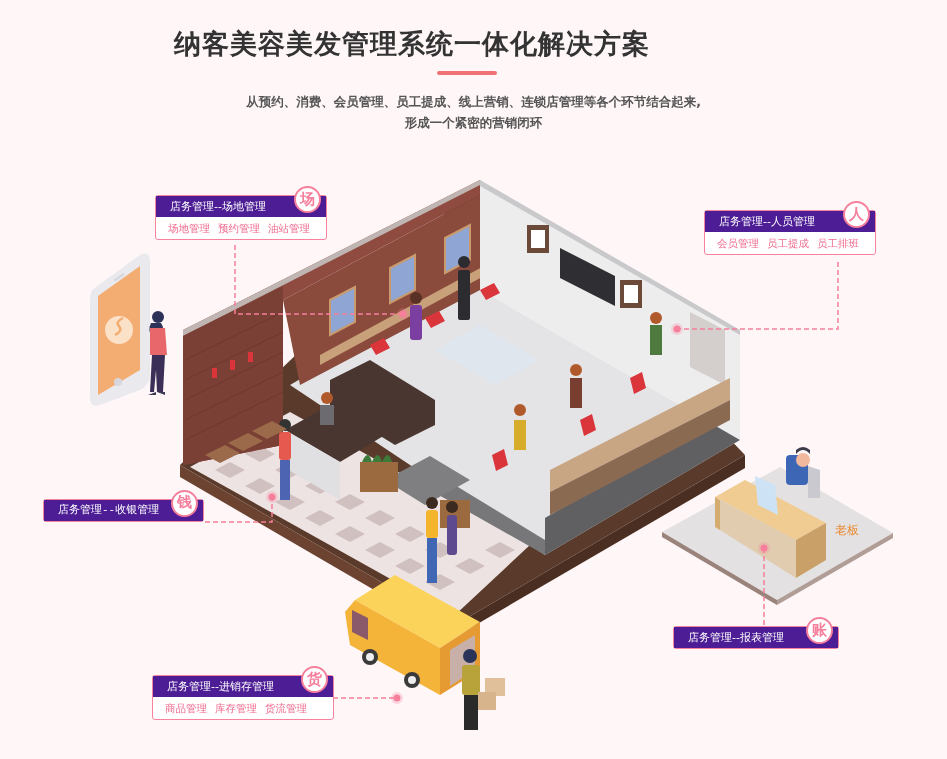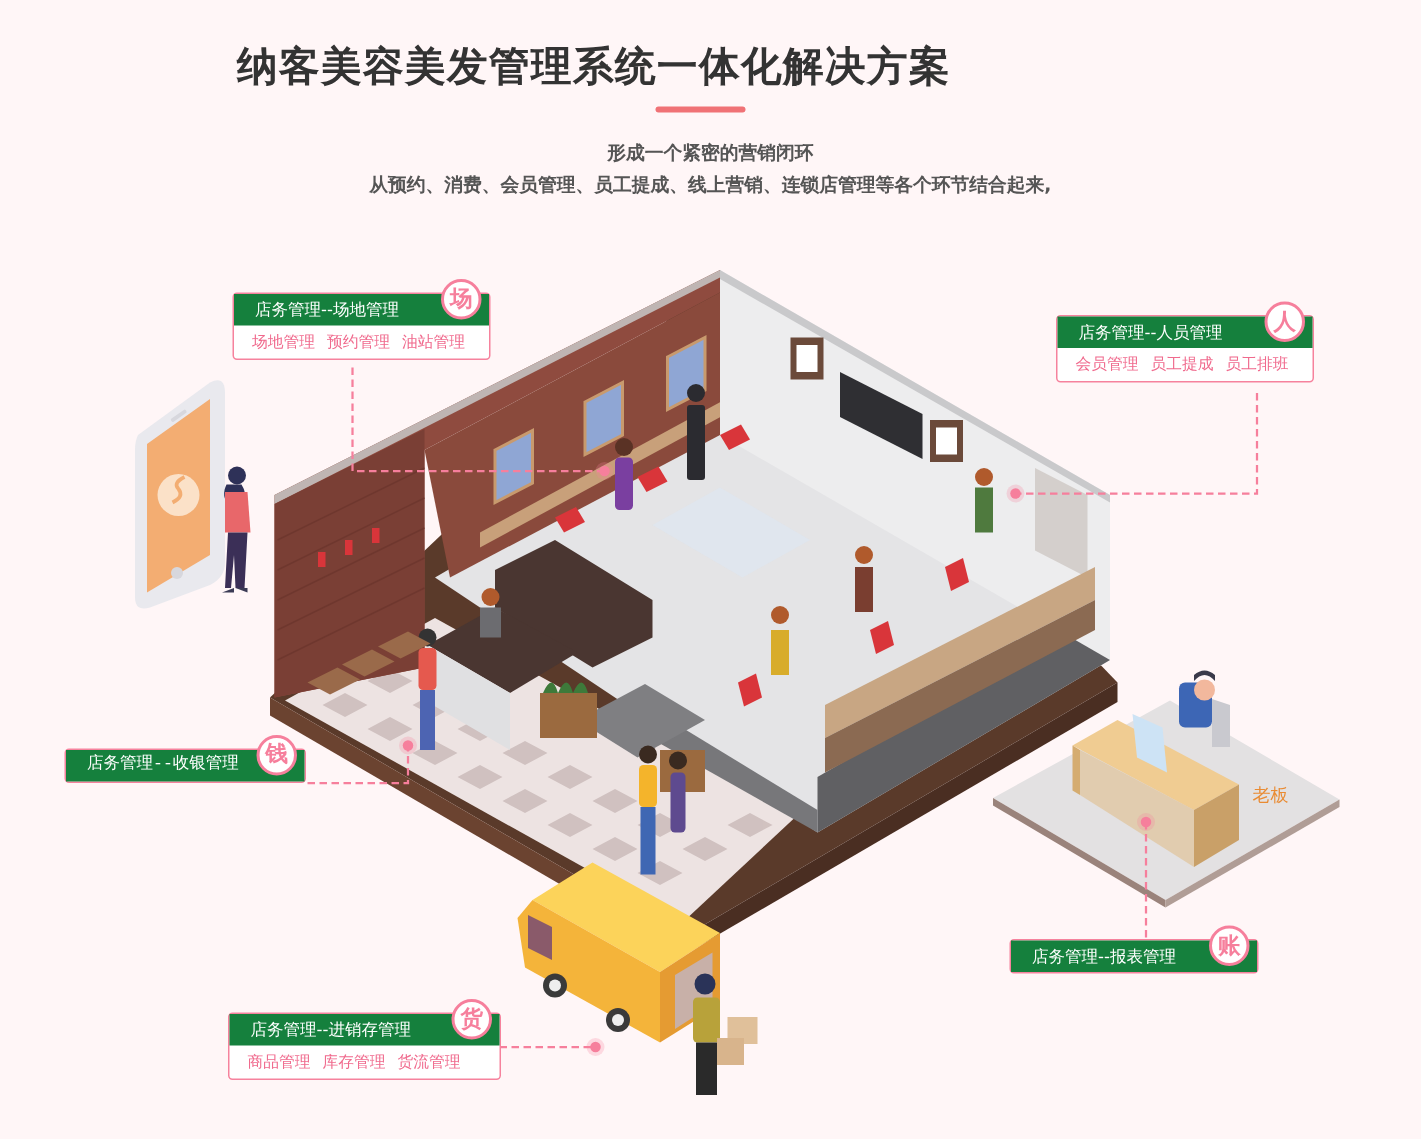--- a/index.html
+++ b/index.html
@@ -4,21 +4,21 @@
 <style>
   * { margin: 0; padding: 0; box-sizing: border-box; }
   html, body { width: 947px; height: 759px; overflow: hidden; }
   body {
     background: #fff6f7;
     font-family: "DejaVu Sans", "Liberation Sans", sans-serif;
     position: relative;
     color: #333;
   }
   .title {
-    position: absolute; top: 26px; left: 0; width: 792px;
+    position: absolute; top: 26px; left: 16px; width: 792px;
     text-align: center; font-size: 27px; font-weight: bold; color: #333;
     letter-spacing: 1px;
   }
   .title-bar {
     position: absolute; top: 71px; left: 437px; width: 60px; height: 4px;
     background: #f07276; border-radius: 2px;
   }
   .subtitle {
     position: absolute; top: 91px; left: 0; width: 947px;
     text-align: center; font-size: 12.5px; line-height: 21px; font-weight: bold; color: #555;
@@ -26,21 +26,21 @@
   .scene { position: absolute; left: 0; top: 0; width: 947px; height: 759px; }
 
   .card {
     position: absolute;
     border: 1.5px solid #f6829d;
     border-radius: 3px;
     background: #fff;
     overflow: visible;
   }
   .card-head {
-    background: #15803d;
+    background: #4c1d95;
     color: #fff;
     font-size: 11px;
     height: 21px;
     line-height: 21px;
     padding-left: 14px;
   }
   .card-body {
     color: #f06a8d;
     font-size: 10.5px;
     height: 22px;
@@ -66,22 +66,22 @@
     position: absolute; left: 835px; top: 522px;
     color: #e98b33; font-size: 12px;
   }
 </style>
 </head>
 <body>
 
 <div class="title">纳客美容美发管理系统一体化解决方案</div>
 <div class="title-bar"></div>
 <div class="subtitle">
+  <div>从预约、消费、会员管理、员工提成、线上营销、连锁店管理等各个环节结合起来,</div>
   <div>形成一个紧密的营销闭环</div>
-  <div>从预约、消费、会员管理、员工提成、线上营销、连锁店管理等各个环节结合起来,</div>
 </div>
 
 <svg class="scene" viewBox="0 0 947 759" xmlns="http://www.w3.org/2000/svg">
 
   <g>
     <path d="M92,290 L140,255 Q150,250 150,262 L150,375 Q150,385 140,390 L100,405 Q90,408 90,398 L90,300 Q90,294 92,290 Z" fill="#e9e9ee"></path>
     <path d="M98,296 L140,266 L140,370 L98,395 Z" fill="#f3ad72"></path>
     <circle cx="119" cy="330" r="14" fill="#fbe1c8"></circle>
     <path d="M115,335 q8,-4 4,-9 q-4,-4 4,-8" stroke="#f3ad72" stroke-width="2.5" fill="none"></path>
     <circle cx="118" cy="382" r="4" fill="#d7d7dd"></circle>

